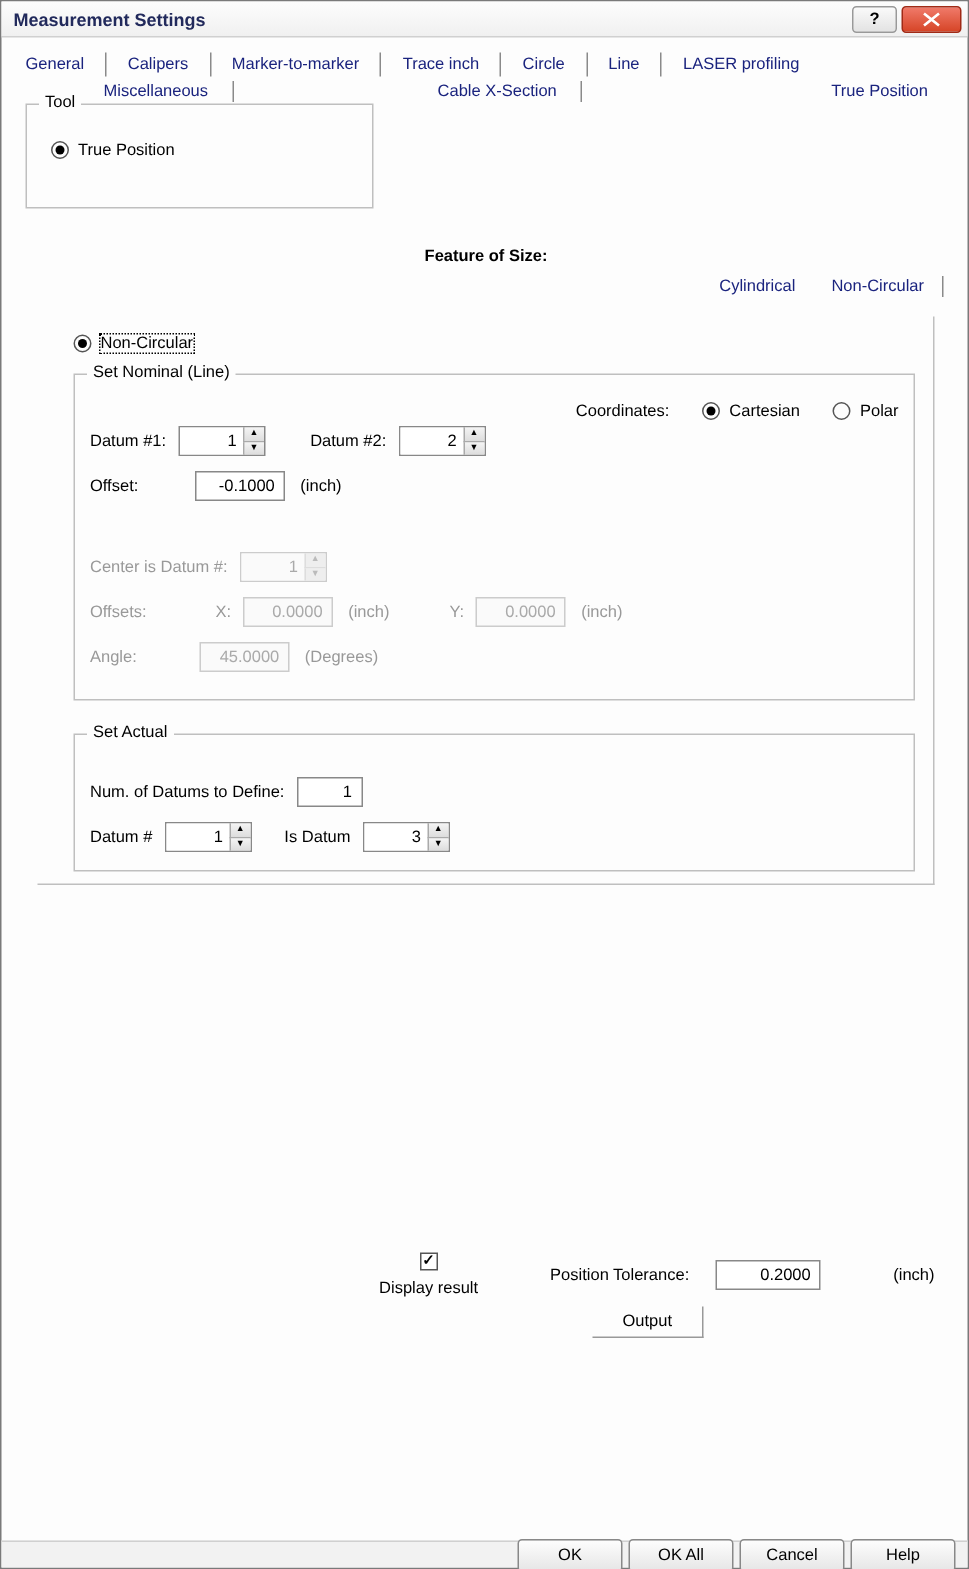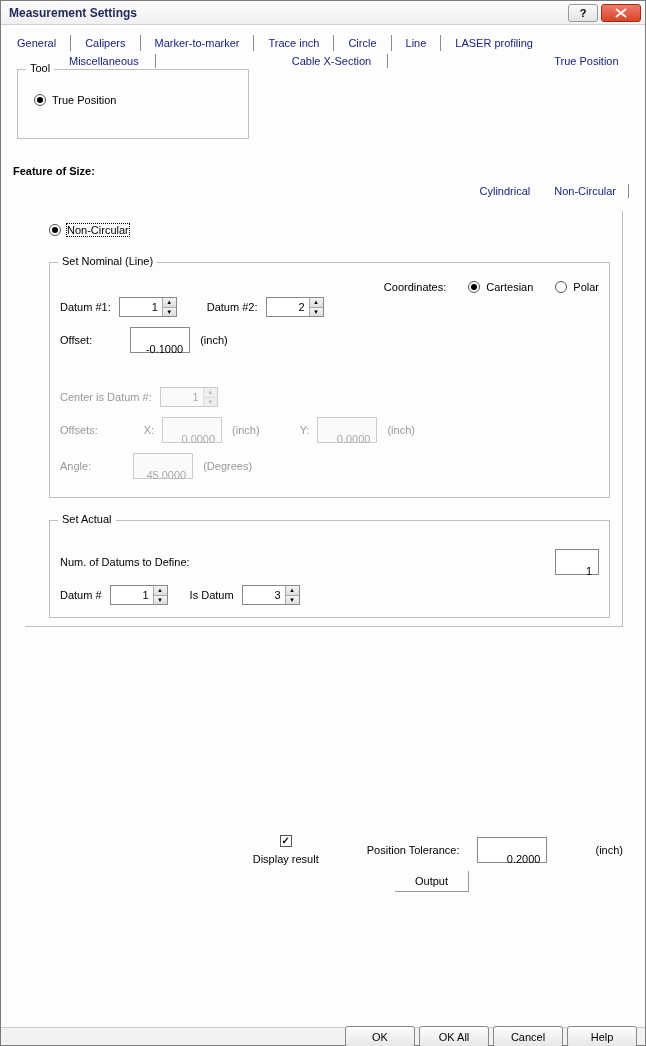--- a/index.html
+++ b/index.html
@@ -88,38 +88,38 @@
   .radio { display:inline-flex; align-items:center; gap:6px; cursor:pointer; }
   .radio .dot {
     width:12px; height:12px; border:1px solid #555; border-radius:50%;
     display:flex; align-items:center; justify-content:center;
   }
   .radio.checked .dot::after {
     content:""; width:6px; height:6px; background:#000; border-radius:50%;
   }
 
   
-  .fos-title { font-weight:bold; margin: 26px 0 6px 2px; color:#000;}
+  .fos-title { font-weight:bold; margin: 26px 0 6px 2px; color:#000;text-align:center;}
   .subtabs { display:flex; align-items:center; color:#1a237e; margin-left:14px;justify-content:flex-end;}
   .subtabs .sep {border-left:1px solid #8a8a8a;height:14px;margin:0 6px;}
   .subtabs .tab { padding: 2px 6px;}
 
   .panel {
     border: 1px solid #bfbfbf;
     border-top: none;
     border-left: none;
     margin: 12px 12px 0 14px;
     padding: 12px 12px 8px 24px;
     position: relative;
   }
 
   .radio.focus .lbl { outline:1px dotted #000; outline-offset:0; }
 
   
-  .groupbox.inner { margin-top: 26px; }
+  .groupbox.inner { margin-top: 14px; }
   .groupbox.nominal { padding-bottom: 18px; }
   .row { display:flex; align-items:center; gap:8px; margin-top:10px; }
   .row.first { margin-top:0; }
   .label { color:#000; }
   .label.disabled { color:#999; }
   .unit { color:#000; margin-left:2px; }
   .unit.disabled { color:#999; }
 
   .numbox {
     display:inline-flex; align-items:stretch;
@@ -137,21 +137,21 @@
     font-size:6px; line-height:1;
     border-left:1px solid #aaa;
     background:linear-gradient(#f4f4f4,#ddd);
     cursor:pointer;
   }
   .numbox .spin div:first-child { border-bottom:1px solid #aaa;}
   .numbox.disabled { border-color:#ccc; }
   .numbox.disabled input { color:#aaa; background:#fafafa; }
   .numbox.disabled .spin div { background:#eee; border-color:#ddd; color:#bbb; cursor:default;}
   .textbox {
-    display:inline-block; border:1px solid #888; height:20px; padding:12px 6px;
+    display:inline-block; border:1px solid #888; height:20px; padding:0 6px;
     line-height:18px; background:#fff; text-align:right; min-width:60px;
   }
   .textbox.disabled { border-color:#ccc; color:#aaa; background:#fafafa;}
 
   
   .check { display:inline-flex; align-items:center; gap:6px; cursor:pointer;flex-direction:column;}
   .check .box { width:12px; height:12px; border:1px solid #555; background:#fff; display:flex; align-items:center; justify-content:center;}
   .check.checked .box::after { content:"✓"; font-size:10px; line-height:1; font-weight:bold;}
 
   
@@ -327,21 +327,21 @@
           <span class="textbox disabled">45.0000</span>
           <span class="unit disabled">(Degrees)</span>
         </div>
       </div>
 
       
       <div class="groupbox inner" style="margin-top:22px;">
         <span class="legend">Set Actual</span>
 
 
-        <div class="row" style="justify-content:space-between;">
+        <div class="row" style="">
           <span class="label">Num. of Datums to Define:</span>
           <span class="textbox" style="min-width:44px;">1</span>
         </div>
 
         <div class="row">
           <span class="label">Datum #</span>
           <span class="numbox">
             <input value="1" style="">
             <span class="spin">
                 <div>▲</div>

